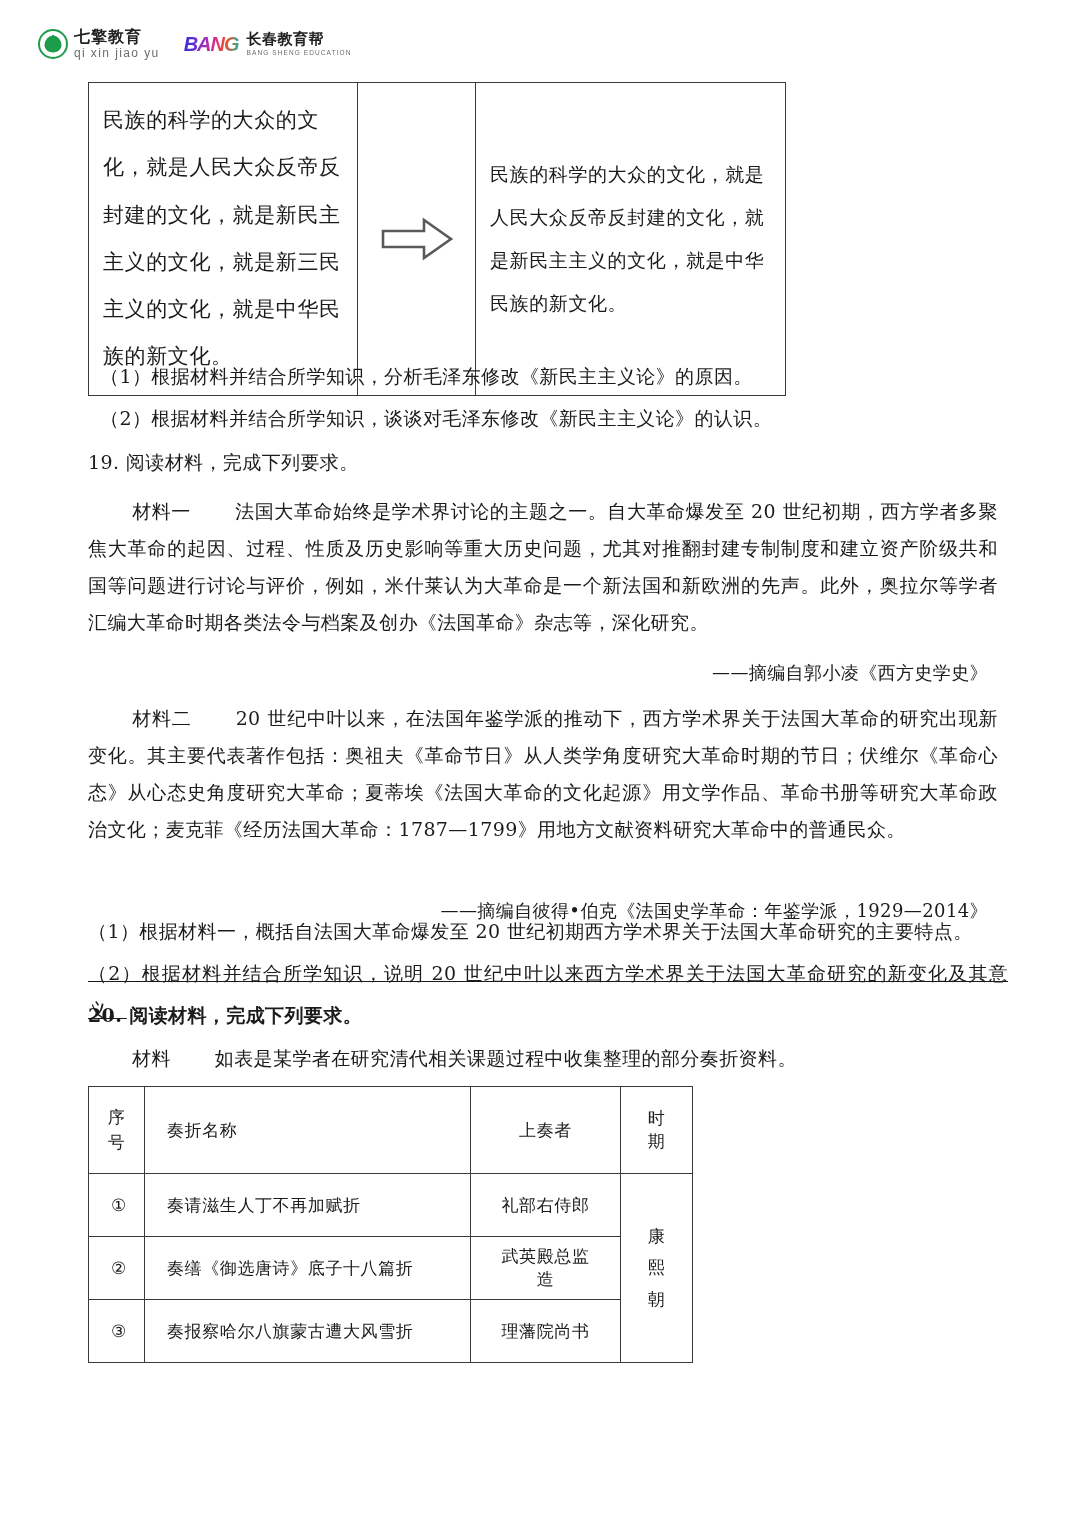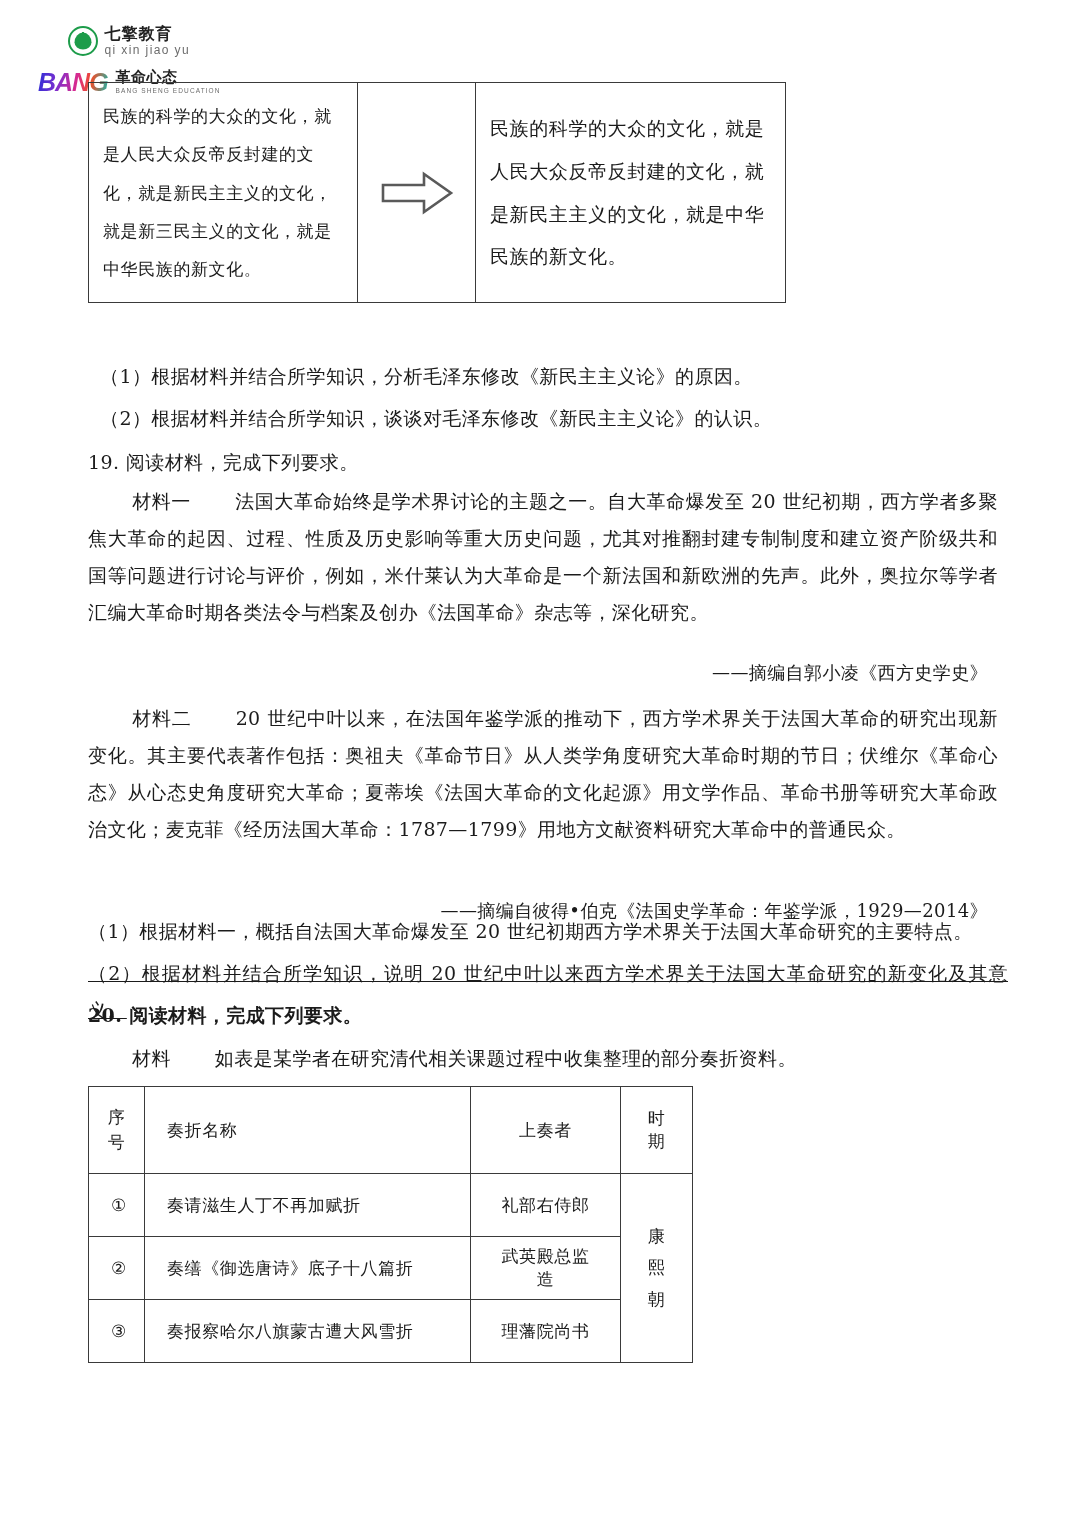--- a/index.html
+++ b/index.html
@@ -16,23 +16,22 @@
     overflow: hidden;
   }
 
   
   .header {
     position: absolute;
     top: 26px;
     left: 38px;
     display: flex;
     align-items: center;
-    gap: 14px;
+    gap: 24px;
     height: 36px;
-    flex-direction: column;
   }
   .logo-a {
     display: flex;
     align-items: center;
     gap: 6px;
   }
   .logo-mark {
     width: 30px; height: 30px;
     border-radius: 50%;
     border: 2.5px solid #1d9c4a;
@@ -73,21 +72,21 @@
     margin-top: 2px;
     font-family: "Liberation Sans", sans-serif;
   }
   .logo-b {
     display: flex;
     align-items: center;
     gap: 8px;
   }
   .bang-word {
     font-family: "Liberation Sans", sans-serif;
-    font-size: 25px;
+    font-size: 20px;
     font-weight: 700;
     font-style: italic;
     letter-spacing: -1px;
     background: linear-gradient(100deg,#2b2fd6 0%,#7c2fcf 28%,#d92b8e 55%,#ef4e2a 74%,#18b6a8 100%);
     -webkit-background-clip: text;
     background-clip: text;
     color: transparent;
     line-height: 1;
   }
   .logo-b-text { line-height: 1; }
@@ -124,21 +123,21 @@
   }
   .table-top td {
     border: 1.4px solid #3a3a3a;
     padding: 14px 14px;
     vertical-align: middle;
   }
   .table-top .col-a { width: 269px; }
   .table-top .col-arrow { width: 118px; text-align: center; }
   .table-top .col-b { width: 310px; }
   .cell-text {
-    font-size: 17px;
+    font-size: 21px;
     line-height: 2.25;
     letter-spacing: 0.6px;
     font-family: "DejaVu Serif", "Liberation Serif", serif;
     color: #1b1b1b;
   }
   .cell-b-text { font-size: 19px; }
   .arrow-svg { display: block; margin: 0 auto; }
 
   
   .para {
@@ -206,21 +205,21 @@
       <div class="logo-mark"></div>
       <div class="logo-a-text">
         <div class="logo-a-cn">七擎教育</div>
         <div class="logo-a-py">qi xin jiao yu</div>
       </div>
     </div>
 
     <div class="logo-b">
       <div class="bang-word">BANG</div>
       <div class="logo-b-text">
-        <div class="logo-b-cn">革命心态</div>
+        <div class="logo-b-cn">长春教育帮</div>
         <div class="logo-b-en">BANG SHENG EDUCATION</div>
       </div>
     </div>
 
   </div>
 
   <table class="table-top">
     <tbody>
         <tr>
       <td class="col-a">
@@ -236,21 +235,21 @@
       </td>
     </tr>
   </tbody>
     </table>
 
   <div class="para q-line" style="top:358px;">（1）根据材料并结合所学知识，分析毛泽东修改《新民主主义论》的原因。</div>
   <div class="para q-line" style="top:400px;">（2）根据材料并结合所学知识，谈谈对毛泽东修改《新民主主义论》的认识。</div>
 
   <div class="para num-line" style="top:444px;">19. 阅读材料，完成下列要求。</div>
 
-  <div class="para mat-body" style="top:483px;">
+  <div class="para mat-body" style="top:493px;">
     <span class="indent"></span><span>材料一</span><span class="indent"></span><span>法国大革命始终是学术界讨论的主题之一。自大革命爆发至 20 世纪初期，西方学者多聚焦大革命的起因、过程、性质及历史影响等重大历史问题，尤其对推翻封建专制制度和建立资产阶级共和国等问题进行讨论与评价，例如，米什莱认为大革命是一个新法国和新欧洲的先声。此外，奥拉尔等学者汇编大革命时期各类法令与档案及创办《法国革命》杂志等，深化研究。</span>
   </div>
 
   <div class="para src-line" style="top:655px;">——摘编自郭小凌《西方史学史》</div>
 
   <div class="para mat-body" style="top:700px;">
     <span class="indent"></span><span>材料二</span><span class="indent"></span><span>20 世纪中叶以来，在法国年鉴学派的推动下，西方学术界关于法国大革命的研究出现新变化。其主要代表著作包括：奥祖夫《革命节日》从人类学角度研究大革命时期的节日；伏维尔《革命心态》从心态史角度研究大革命；夏蒂埃《法国大革命的文化起源》用文学作品、革命书册等研究大革命政治文化；麦克菲《经历法国大革命：1787—1799》用地方文献资料研究大革命中的普通民众。</span>
   </div>
 
   <div class="para src-line" style="top:893px;">——摘编自彼得•伯克《法国史学革命：年鉴学派，1929—2014》</div>

